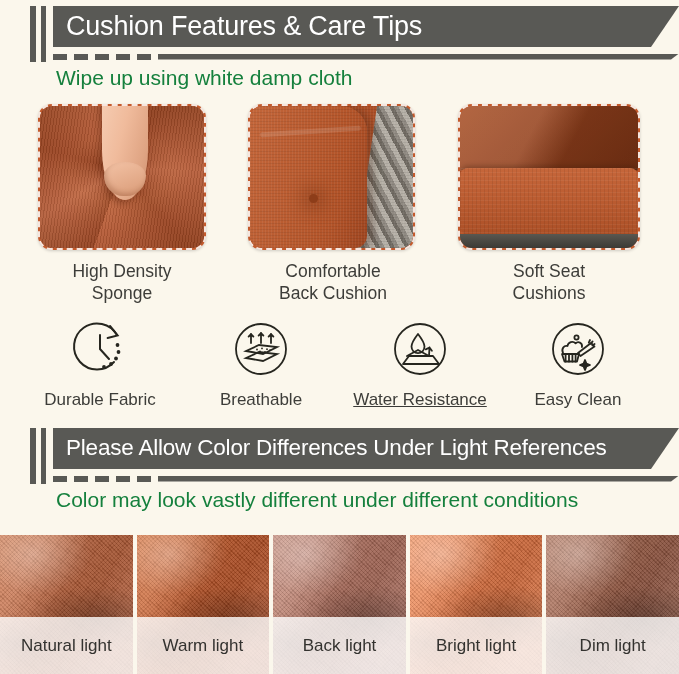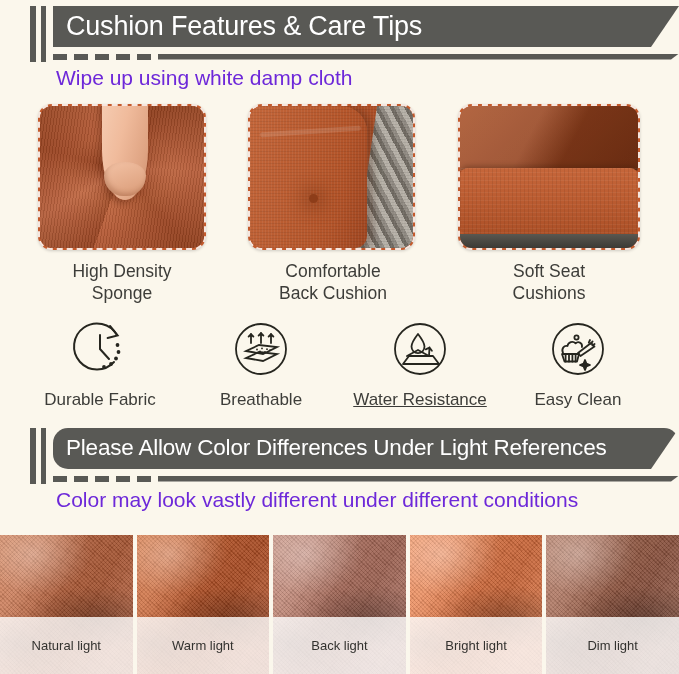--- a/index.html
+++ b/index.html
@@ -65,21 +65,21 @@
   }
   .hdr-dashes .dash-long {
     flex: 1 1 auto; height: 6px; background: #595955;
     clip-path: polygon(0 0, 100% 0, calc(100% - 8px) 100%, 0 100%);
   }
 
   .hdr-sub {
     position: absolute;
     left: 36px;
     font-size: 21px;
-    color: #6d28d9;
+    color: #15803d;
     white-space: nowrap;
   }
 
   
   .photo-row { position: absolute; left: 0; top: 104px; width: 679px; height: 150px; }
 
   .photo {
     position: absolute;
     top: 0;
     height: 146px;
@@ -254,21 +254,21 @@
   .swatch .band {
     position: absolute;
     left: 0; right: 0; bottom: 0;
     height: 57px;
     background: rgba(255,255,255,0.80);
     display: flex;
     align-items: center;
     justify-content: center;
   }
   .swatch .band-label {
-    font-size: 13px;
+    font-size: 17px;
     color: #33322f;
     white-space: nowrap;
   }
 
   svg { display: block; }
 </style>
 </head>
 <body>
 
 <div class="page">
@@ -407,21 +407,21 @@
       </div>
       <div class="icon-label">Easy Clean</div>
     </div>
   </div>
 
   <div class="section-header">
     <div class="hdr-bars" style="top:428px; height:56px;">
       <div class="vbar"></div>
       <div class="vbar thin"></div>
     </div>
-    <div class="hdr-band small" style="top:428px;border-radius:15px;">
+    <div class="hdr-band small" style="top:428px;">
       <span class="hdr-text">Please Allow Color Differences Under Light References</span>
     </div>
     <div class="hdr-dashes" style="top:475px;">
       <span class="dash"></span>
       <span class="dash"></span>
       <span class="dash"></span>
       <span class="dash"></span>
       <span class="dash"></span>
       <span class="dash-long"></span>
     </div>

